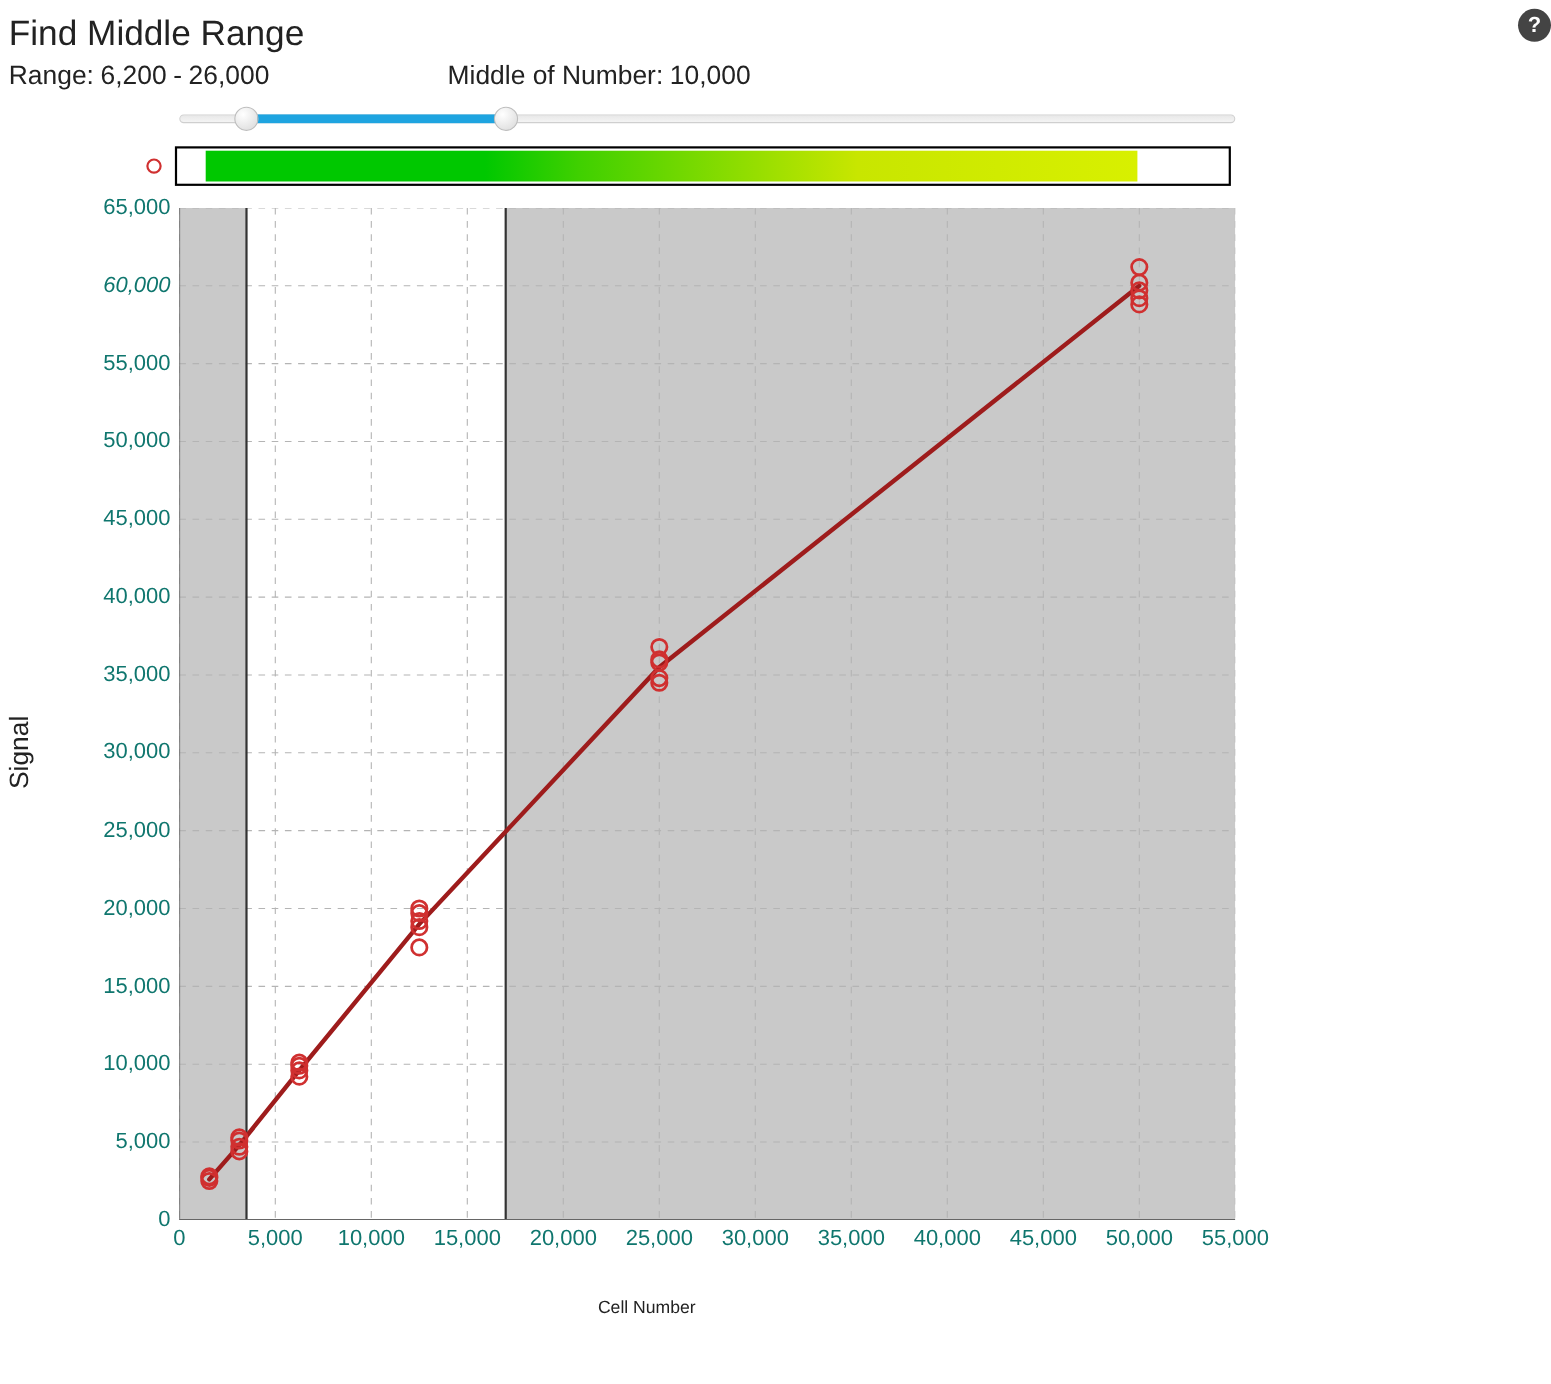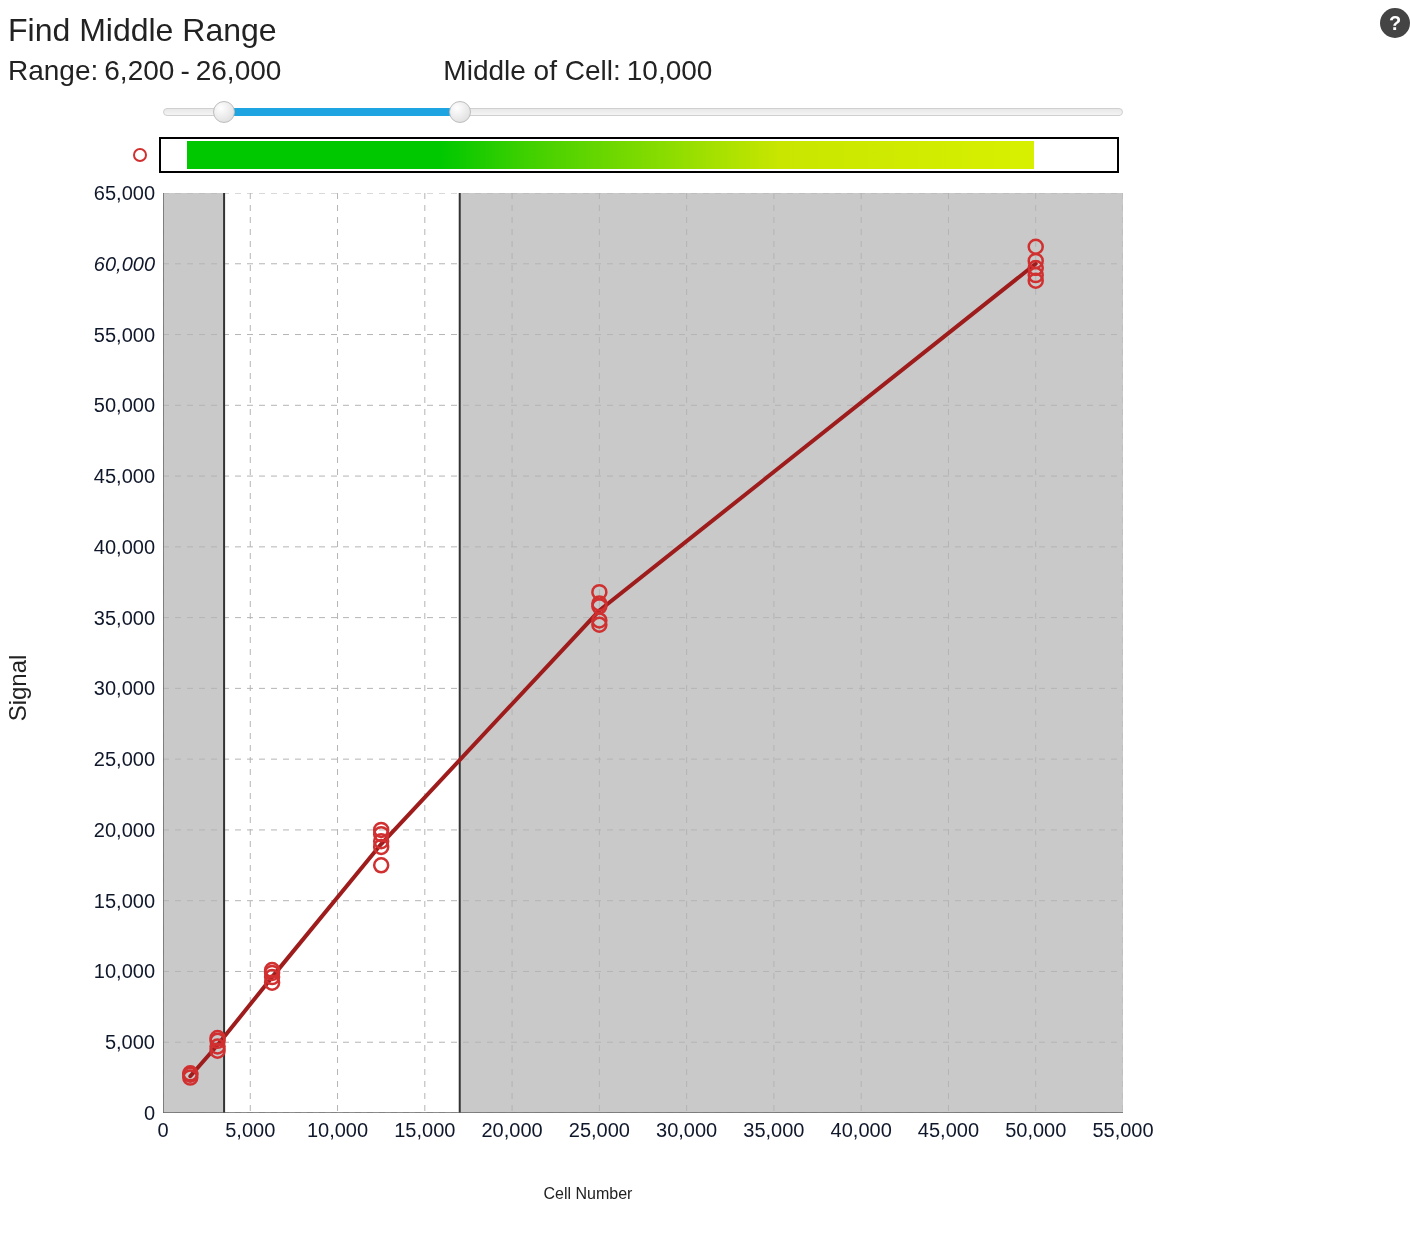--- a/index.html
+++ b/index.html
@@ -10,21 +10,21 @@
     background: #fff;
     color: #222;
     width: 1410px;
   }
   .title {
     font-size: 32px;
     font-weight: 400;
     margin: 4px 0 6px 0;
   }
   .range-row {
-    font-size: 28px;
+    font-size: 24px;
     font-weight: 400;
     display: flex;
     gap: 6px;
     align-items: center;
   }
   .range-row .spacer-mid { width: 150px; }
   .help-badge {
     position: absolute;
     top: 8px;
     right: 0px;
@@ -126,39 +126,39 @@
     left: 155px;
     top: 20px;
     width: 960px;
     height: 920px;
     background: #fff;
   }
   .plot svg { display: block; }
   .tick-x, .tick-y {
     position: absolute;
     font-size: 20px;
-    color: #0f172a;
+    color: #0f766e;
   }
   .tick-y { right: 100%; padding-right: 8px; transform: translateY(-50%); white-space: nowrap; }
   .tick-x { top: 100%; padding-top: 6px; transform: translateX(-50%); white-space: nowrap; }
 </style>
 </head>
 <body>
 
 <div class="help-badge">?</div>
 
 <div class="title">Find Middle Range</div>
 
 <div class="range-row">
   <span>Range:</span>
   <span>6,200</span>
   <span>-</span>
   <span>26,000</span>
   <span class="spacer-mid"></span>
-  <span>Middle of Cell:</span>
+  <span>Middle of Number:</span>
   <span>10,000</span>
 </div>
 
 <div class="slider-wrap">
   <div class="slider-track"></div>
   <div class="slider-fill" id="slider-fill" style="left: 61.0909px; width: 235.636px;"></div>
   <div class="slider-thumb" id="thumb-low" style="left: 61.0909px;"></div>
   <div class="slider-thumb" id="thumb-high" style="left: 296.727px;"></div>
 </div>
 

